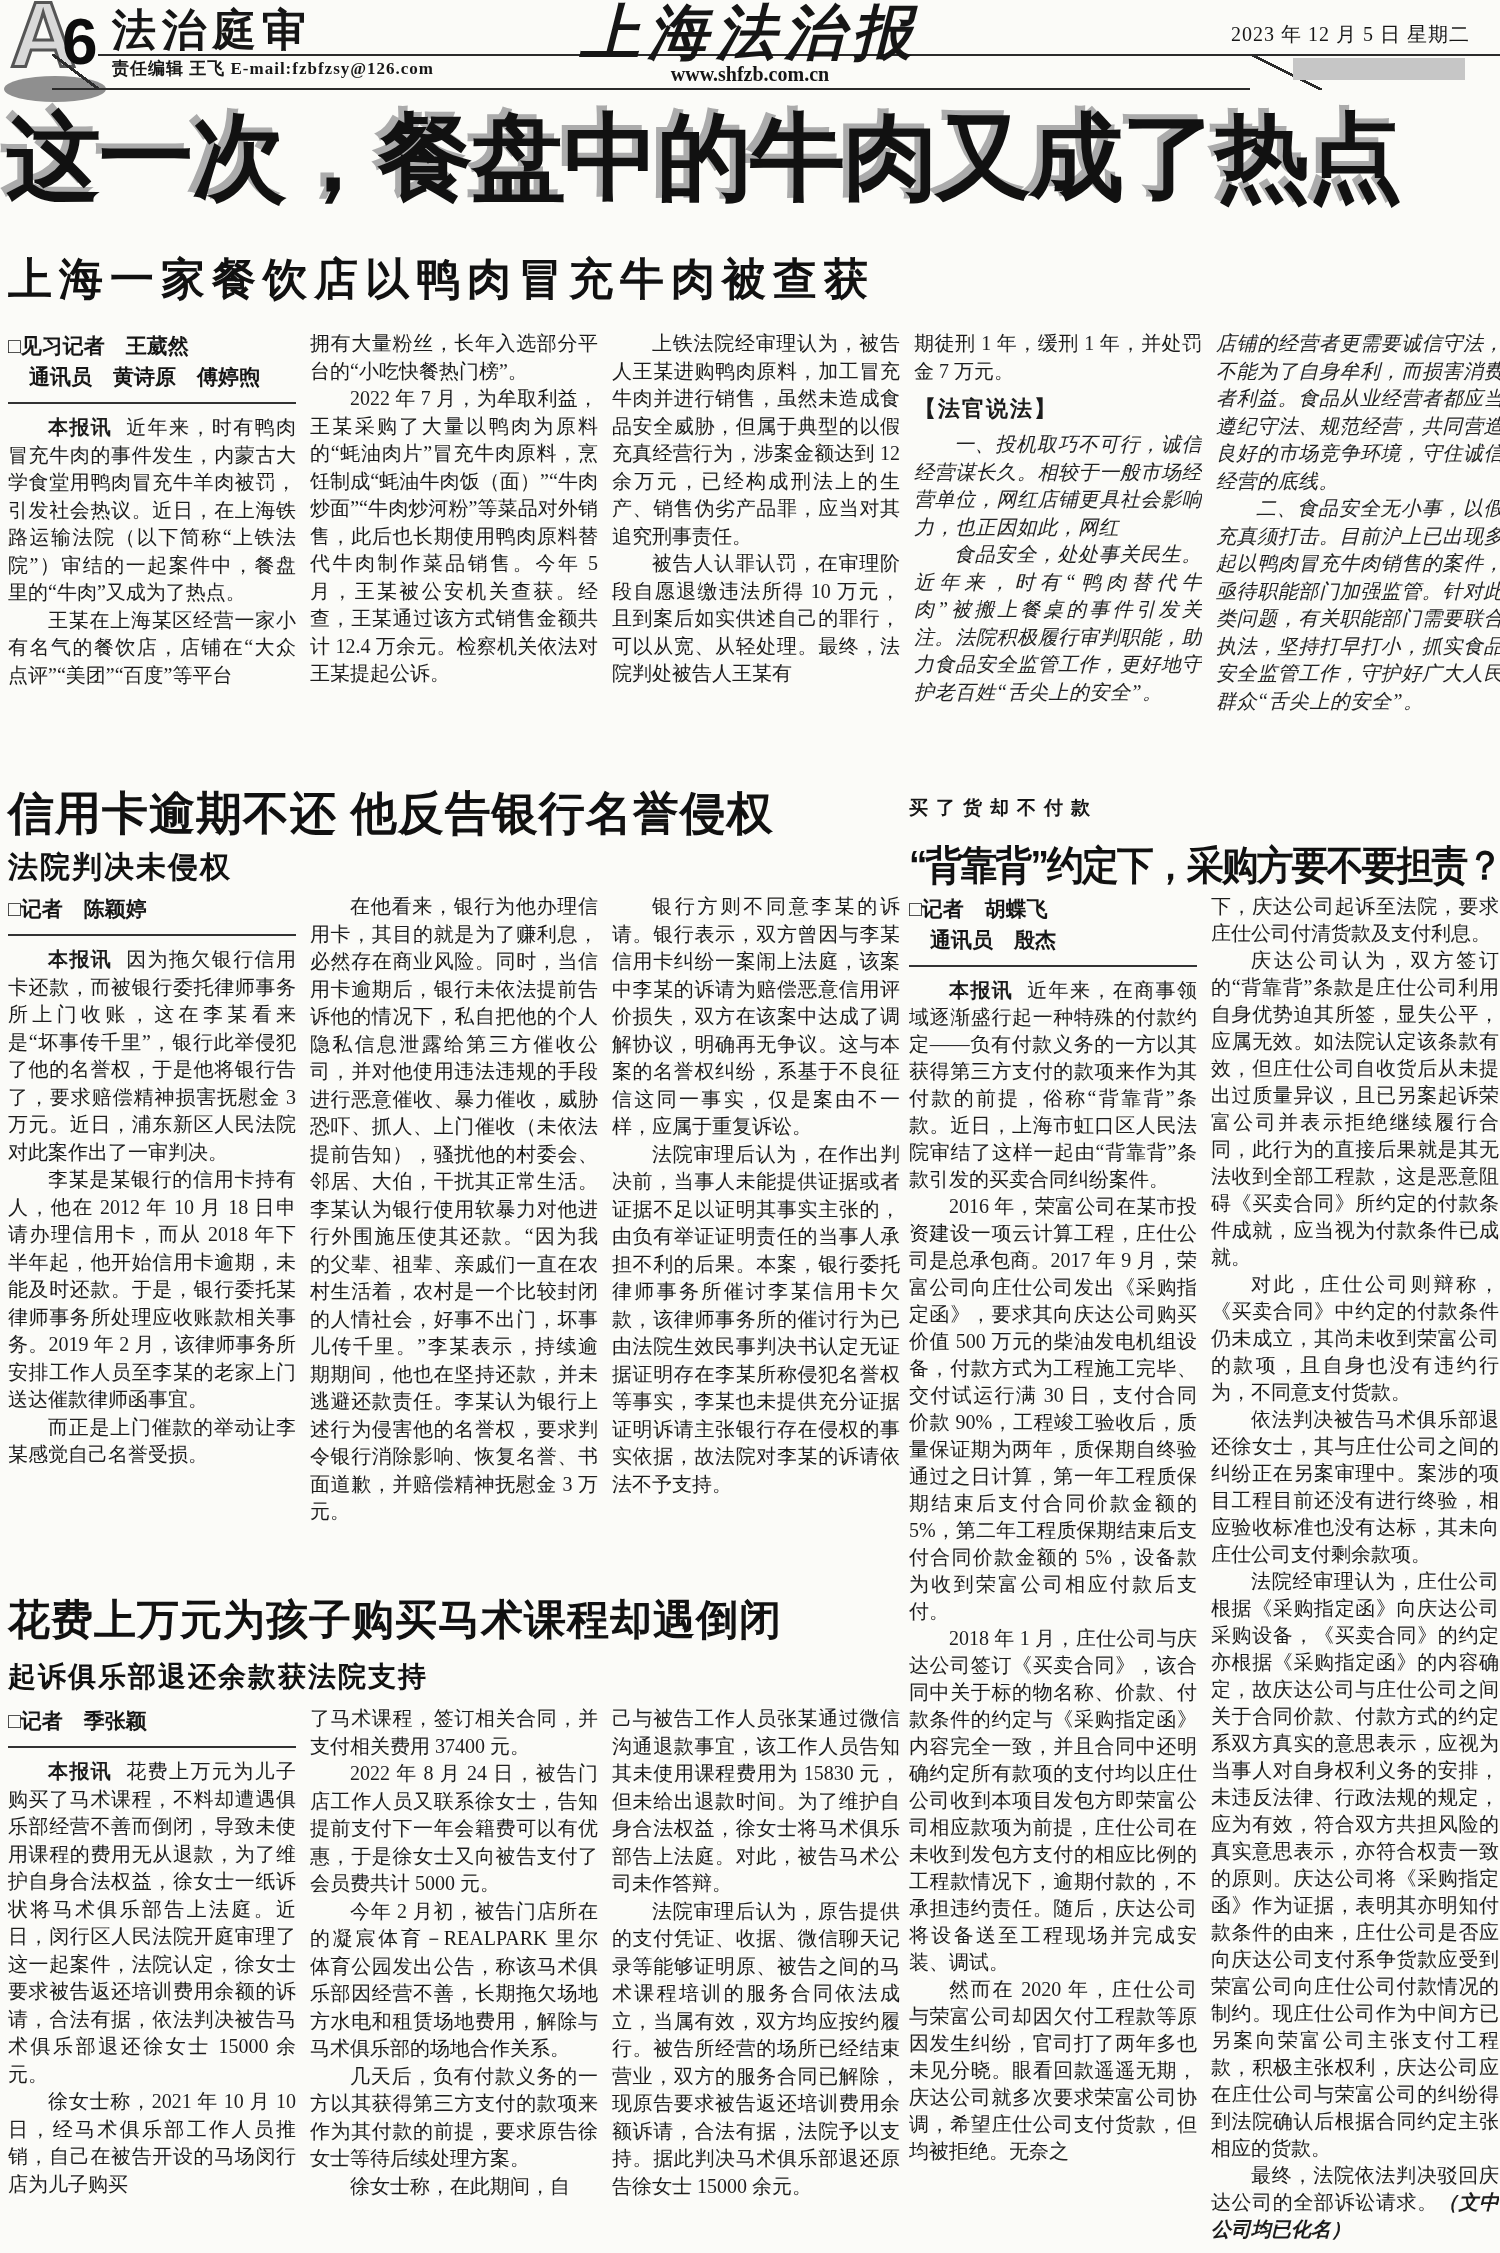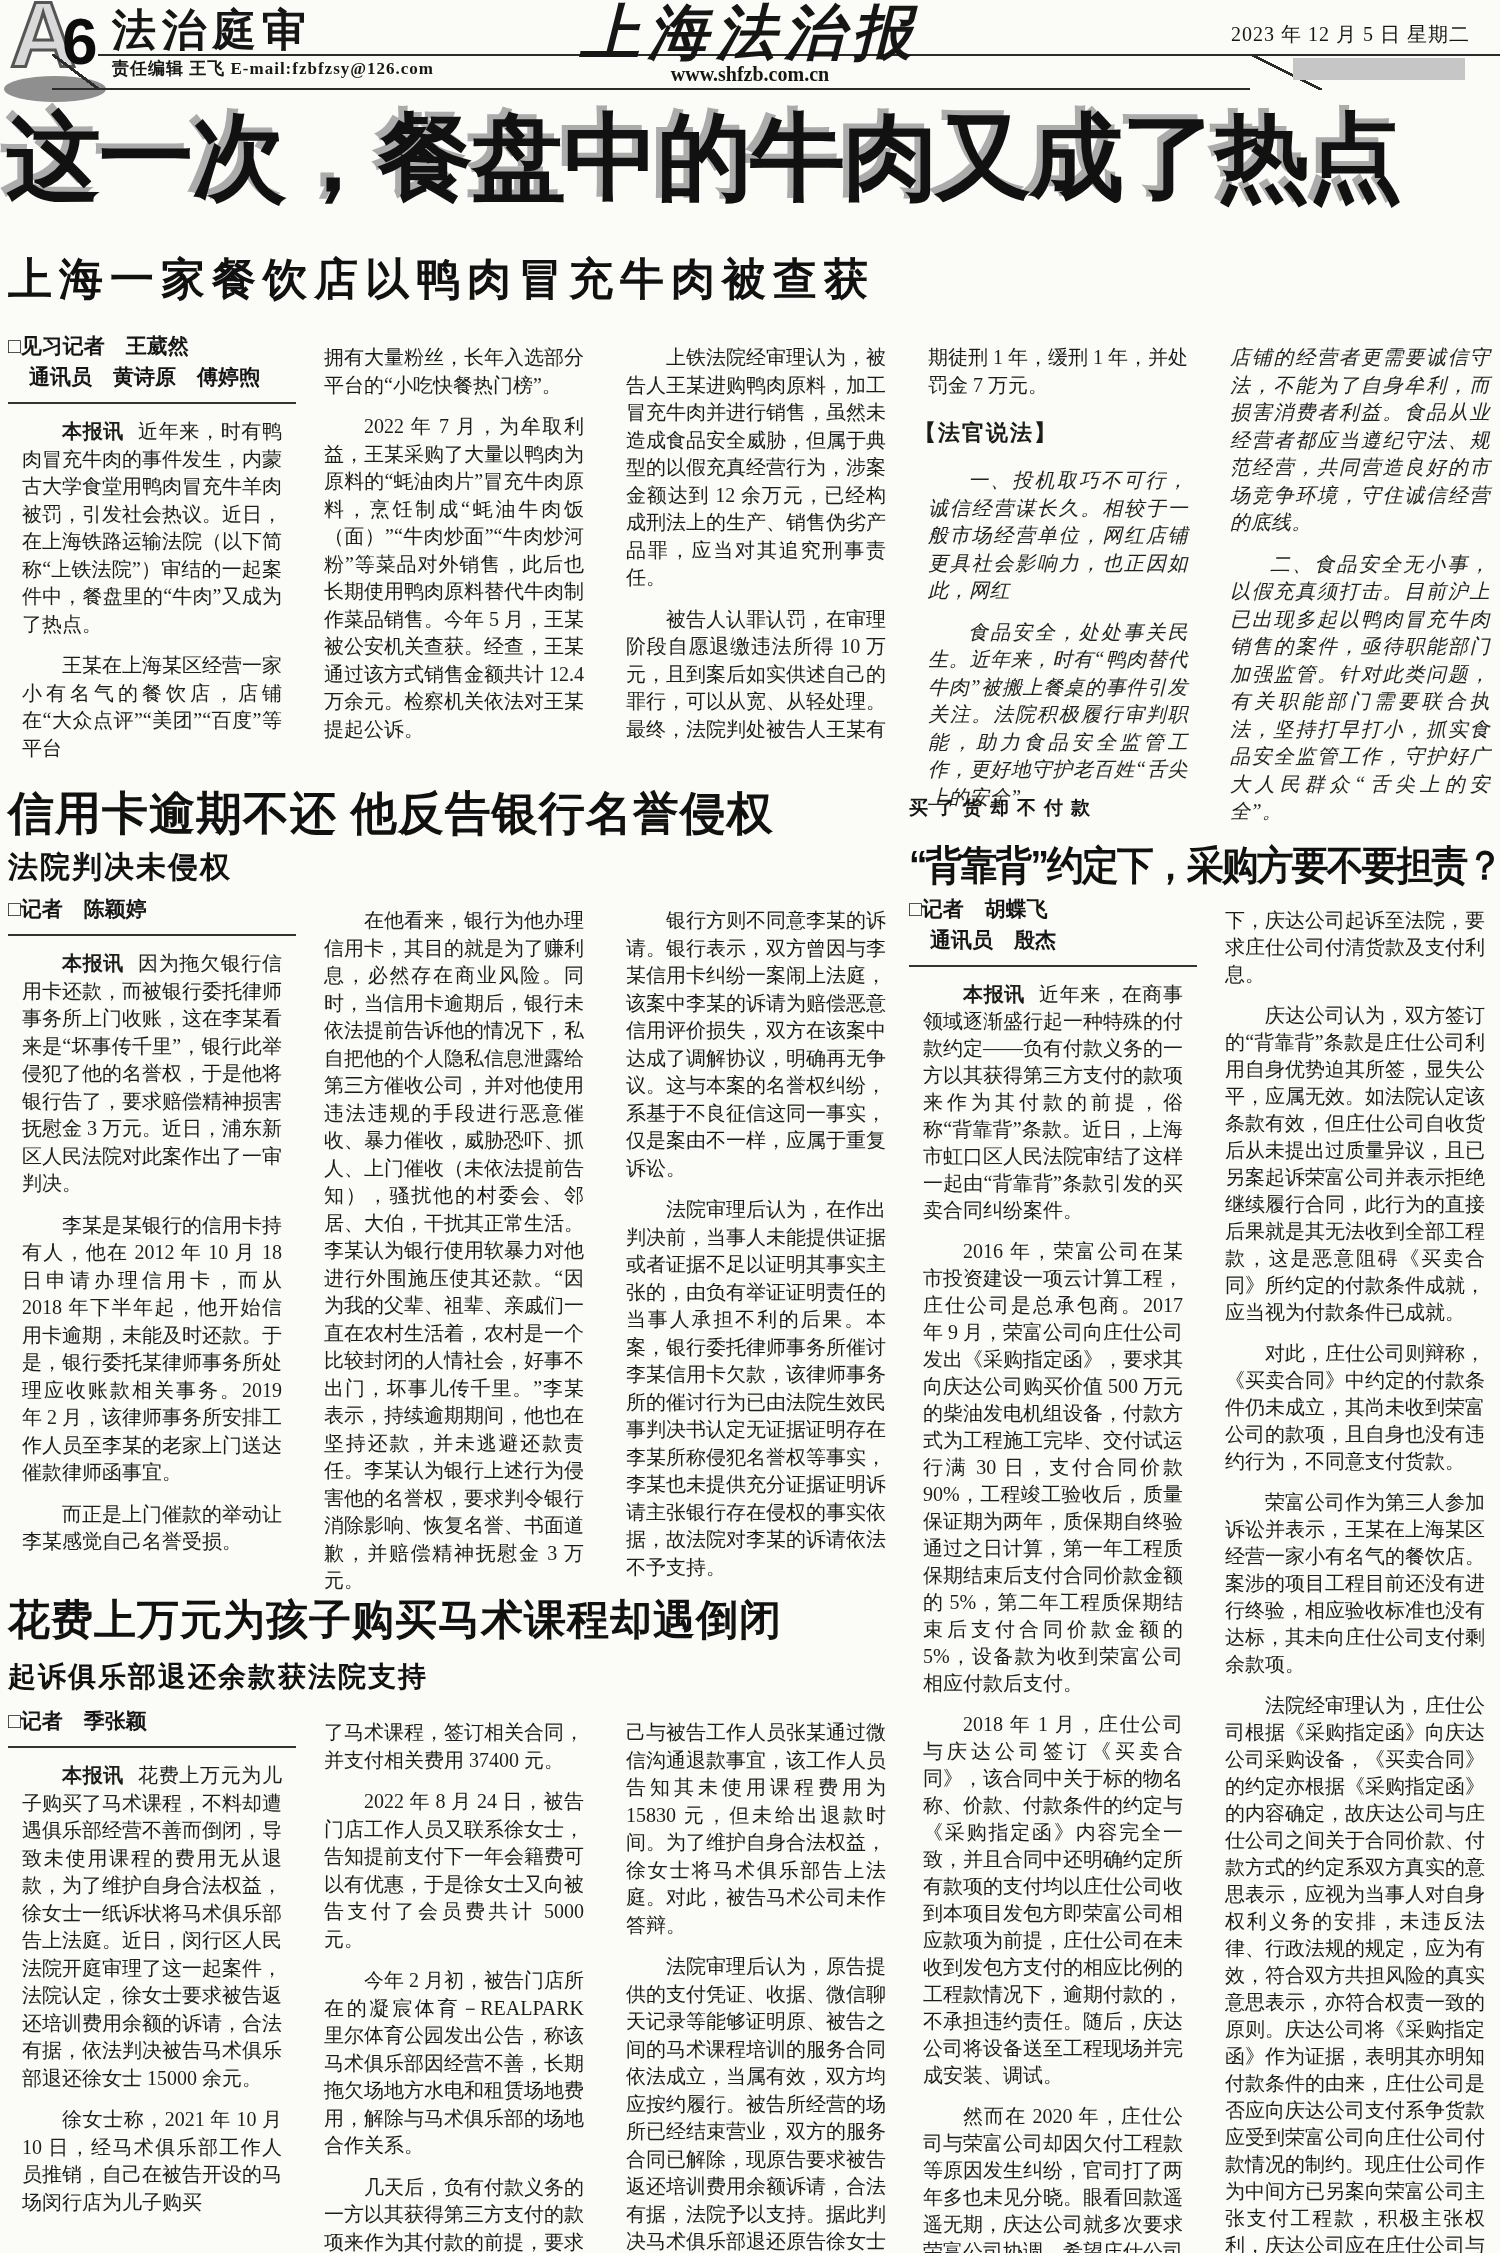--- a/index.html
+++ b/index.html
@@ -37,21 +37,21 @@
            transform:scaleX(0.92);transform-origin:left;white-space:nowrap;}
   .a4-head{left:8px;top:1592px;font-size:42px;font-weight:bold;letter-spacing:1px;}
   .a4-sub{left:8px;top:1658px;font-size:28px;font-weight:bold;letter-spacing:2px;}
   
   .cols{display:flex;gap:14px;align-items:flex-start;}
   .col{flex:0 0 288px;width:288px;overflow:hidden;}
   .a1-cols{left:8px;top:330px;width:1492px;height:452px;}
   .a2-cols{left:8px;top:893px;width:892px;height:662px;}
   .a3-cols{left:909px;top:893px;width:590px;height:1360px;}
   .a4-cols{left:8px;top:1705px;width:892px;height:548px;}
-  .col p{margin:14px;font-size:20px;line-height:27.5px;text-align:justify;color:#1c1c1c;}
+  .col p{margin:0;font-size:20px;line-height:27.5px;text-align:justify;color:#1c1c1c;}
   .a3-cols .col p{line-height:27px;}
   p.ind{text-indent:2em;}
   p.noind{text-indent:0;}
   p.kai{font-style:italic;letter-spacing:0.5px;color:#222;}
   p.judge{font-style:normal;font-family:"Liberation Sans",sans-serif;font-weight:bold;
           font-size:22px;line-height:40px;text-indent:0;margin:4px 0 2px 0;letter-spacing:2px;}
   .lead{font-family:"Liberation Sans",sans-serif;font-weight:bold;margin-right:0.7em;font-style:normal;}
   .tail{font-style:italic;font-weight:bold;}
   .byline{font-family:"Liberation Sans",sans-serif;font-weight:bold;font-size:21px;line-height:31px;
           border-bottom:2px solid #333;padding-bottom:10px;margin-bottom:10px;}
@@ -137,21 +137,21 @@
       </div>
       <p class="ind"><b class="lead">本报讯</b>近年来，在商事领域逐渐盛行起一种特殊的付款约定——负有付款义务的一方以其获得第三方支付的款项来作为其付款的前提，俗称“背靠背”条款。近日，上海市虹口区人民法院审结了这样一起由“背靠背”条款引发的买卖合同纠纷案件。</p>
       <p class="ind">2016 年，荣富公司在某市投资建设一项云计算工程，庄仕公司是总承包商。2017 年 9 月，荣富公司向庄仕公司发出《采购指定函》，要求其向庆达公司购买价值 500 万元的柴油发电机组设备，付款方式为工程施工完毕、交付试运行满 30 日，支付合同价款 90%，工程竣工验收后，质量保证期为两年，质保期自终验通过之日计算，第一年工程质保期结束后支付合同价款金额的 5%，第二年工程质保期结束后支付合同价款金额的 5%，设备款为收到荣富公司相应付款后支付。</p>
       <p class="ind">2018 年 1 月，庄仕公司与庆达公司签订《买卖合同》，该合同中关于标的物名称、价款、付款条件的约定与《采购指定函》内容完全一致，并且合同中还明确约定所有款项的支付均以庄仕公司收到本项目发包方即荣富公司相应款项为前提，庄仕公司在未收到发包方支付的相应比例的工程款情况下，逾期付款的，不承担违约责任。随后，庆达公司将设备送至工程现场并完成安装、调试。</p>
       <p class="ind">然而在 2020 年，庄仕公司与荣富公司却因欠付工程款等原因发生纠纷，官司打了两年多也未见分晓。眼看回款遥遥无期，庆达公司就多次要求荣富公司协调，希望庄仕公司支付货款，但均被拒绝。无奈之</p>
     </div>
     <div class="col">
       <p class="noind">下，庆达公司起诉至法院，要求庄仕公司付清货款及支付利息。</p>
       <p class="ind">庆达公司认为，双方签订的“背靠背”条款是庄仕公司利用自身优势迫其所签，显失公平，应属无效。如法院认定该条款有效，但庄仕公司自收货后从未提出过质量异议，且已另案起诉荣富公司并表示拒绝继续履行合同，此行为的直接后果就是其无法收到全部工程款，这是恶意阻碍《买卖合同》所约定的付款条件成就，应当视为付款条件已成就。</p>
       <p class="ind">对此，庄仕公司则辩称，《买卖合同》中约定的付款条件仍未成立，其尚未收到荣富公司的款项，且自身也没有违约行为，不同意支付货款。</p>
-      <p class="ind">荣富公司作为第三人参加诉讼并表示，王某在上海某区经营一家小有名气的餐饮店。案涉的项目工程目前还没有进行终验，相应验收标准也没有达标，其未向庄仕公司支付剩余款项。</p>
+      <p class="ind">依法判决被告马术俱乐部退还徐女士，其与庄仕公司之间的纠纷正在另案审理中。案涉的项目工程目前还没有进行终验，相应验收标准也没有达标，其未向庄仕公司支付剩余款项。</p>
       <p class="ind">法院经审理认为，庄仕公司根据《采购指定函》向庆达公司采购设备，《买卖合同》的约定亦根据《采购指定函》的内容确定，故庆达公司与庄仕公司之间关于合同价款、付款方式的约定系双方真实的意思表示，应视为当事人对自身权利义务的安排，未违反法律、行政法规的规定，应为有效，符合双方共担风险的真实意思表示，亦符合权责一致的原则。庆达公司将《采购指定函》作为证据，表明其亦明知付款条件的由来，庄仕公司是否应向庆达公司支付系争货款应受到荣富公司向庄仕公司付款情况的制约。现庄仕公司作为中间方已另案向荣富公司主张支付工程款，积极主张权利，庆达公司应在庄仕公司与荣富公司的纠纷得到法院确认后根据合同约定主张相应的货款。</p>
       <p class="ind">最终，法院依法判决驳回庆达公司的全部诉讼请求。<span class="tail">（文中公司均已化名）</span></p>
     </div>
   </div>
 
 <h2 class="abs a4-head">花费上万元为孩子购买马术课程却遇倒闭</h2>
 <h3 class="abs a4-sub">起诉俱乐部退还余款获法院支持</h3>
 <div class="abs cols a4-cols">
     <div class="col">
       <div class="byline">

